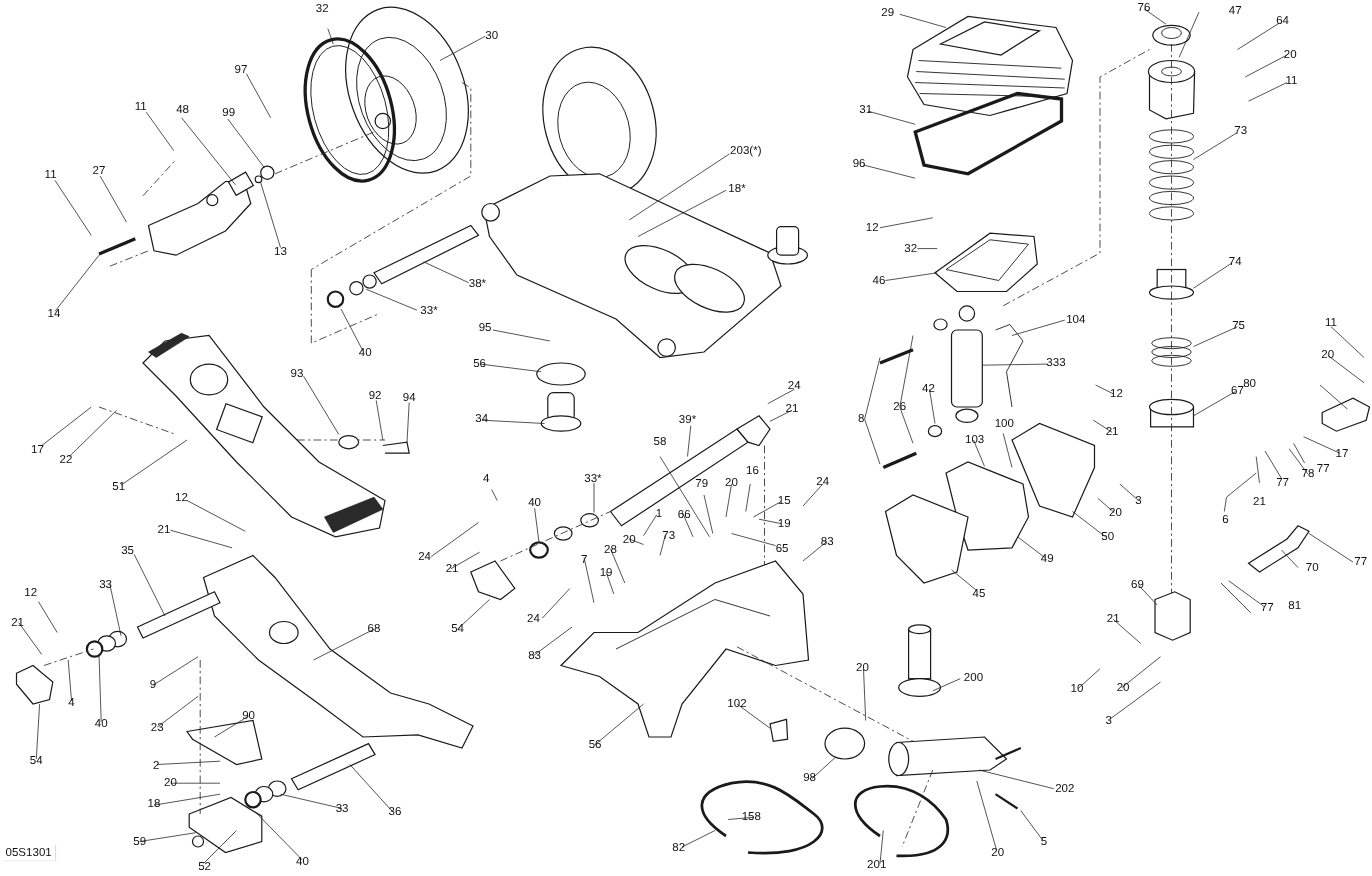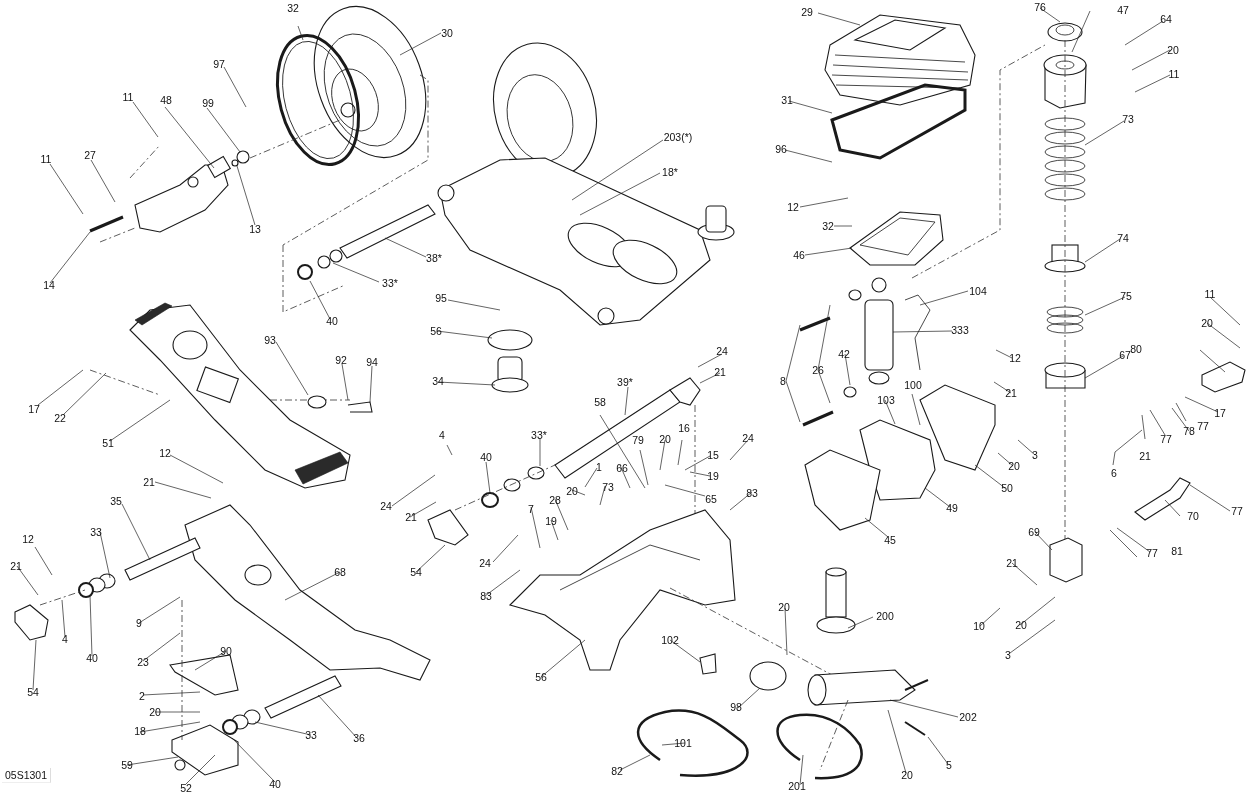--- a/index.html
+++ b/index.html
@@ -471,21 +471,21 @@
 <span class="callout" style="left:1034px;top:532px">69</span>
 <span class="callout" style="left:1012px;top:563px">21</span>
 <span class="callout" style="left:979px;top:626px">10</span>
 <span class="callout" style="left:1021px;top:625px">20</span>
 <span class="callout" style="left:1008px;top:655px">3</span>
 <span class="callout" style="left:885px;top:616px">200</span>
 <span class="callout" style="left:784px;top:607px">20</span>
 <span class="callout" style="left:968px;top:717px">202</span>
 <span class="callout" style="left:670px;top:640px">102</span>
 <span class="callout" style="left:736px;top:707px">98</span>
-<span class="callout" style="left:683px;top:743px">101</span>
+<span class="callout" style="left:683px;top:743px">158</span>
 <span class="callout" style="left:617px;top:771px">82</span>
 <span class="callout" style="left:797px;top:786px">201</span>
 <span class="callout" style="left:907px;top:775px">20</span>
 <span class="callout" style="left:949px;top:765px">5</span>
 <span class="callout" style="left:28px;top:539px">12</span>
 <span class="callout" style="left:16px;top:566px">21</span>
 <span class="callout" style="left:96px;top:532px">33</span>
 <span class="callout" style="left:65px;top:639px">4</span>
 <span class="callout" style="left:92px;top:658px">40</span>
 <span class="callout" style="left:33px;top:692px">54</span>

